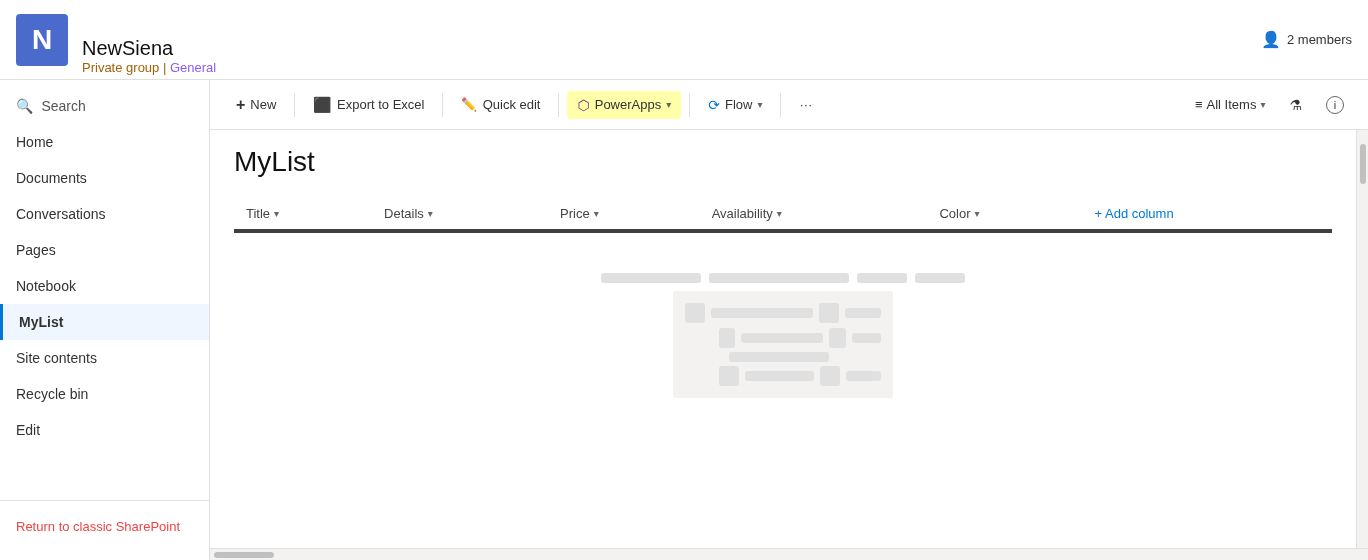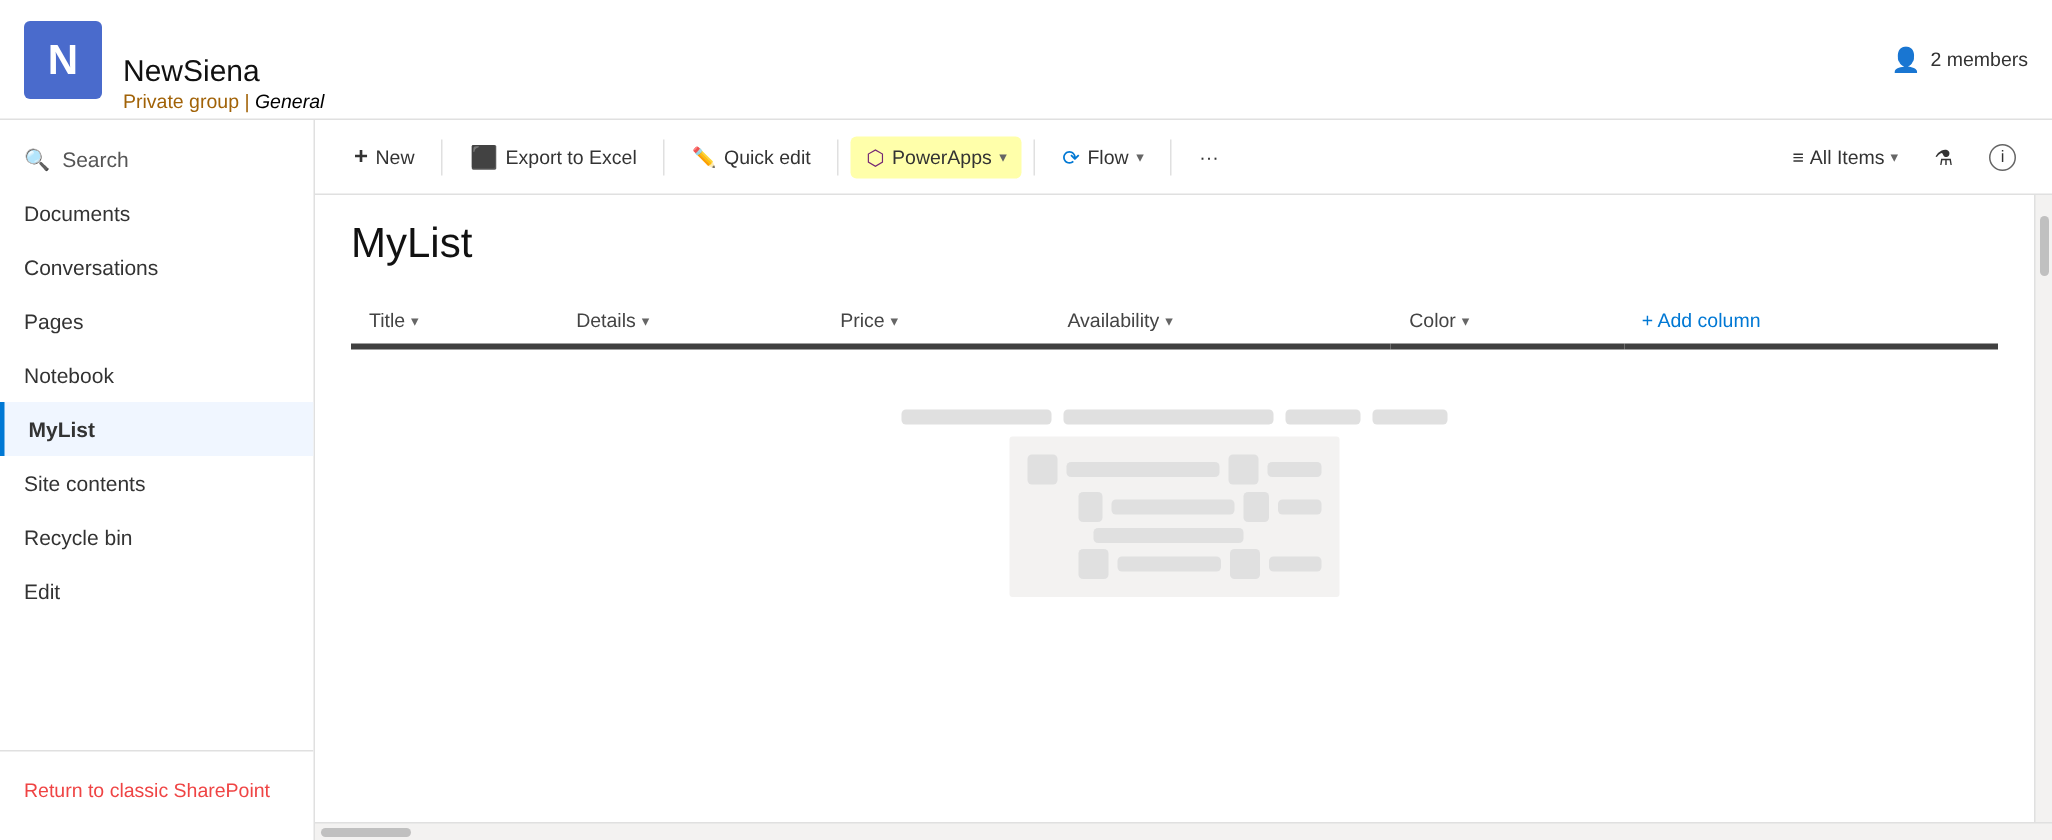--- a/index.html
+++ b/index.html
@@ -102,37 +102,40 @@
 </head>
 <body>
 
 <div class="header">
   <div class="header-logo">N</div>
   <div class="header-text">
     <div class="header-title">NewSiena</div>
     <div class="header-subtitle">
       <span>Private group</span>
       <span> | </span>
-      <span style="color:#000000;cursor:pointer;font-style:italic;">General</span>
+      <span style="color:#8b5cf6;cursor:pointer;">General</span>
     </div>
   </div>
   <div class="header-members">
     <span style="font-size:16px;">👤</span>
     <span>2 members</span>
   </div>
 </div>
 
 <div class="main-layout">
 
   <div class="sidebar">
     <div class="sidebar-search">
       <span>🔍</span>
       <span>Search</span>
     </div>
     <nav class="sidebar-nav">
+      <a class="sidebar-item">
+        <span>Home</span>
+      </a>
       <a class="sidebar-item">
         <span>Documents</span>
       </a>
       <a class="sidebar-item">
         <span>Conversations</span>
       </a>
       <a class="sidebar-item">
         <span>Pages</span>
       </a>
       <a class="sidebar-item">

